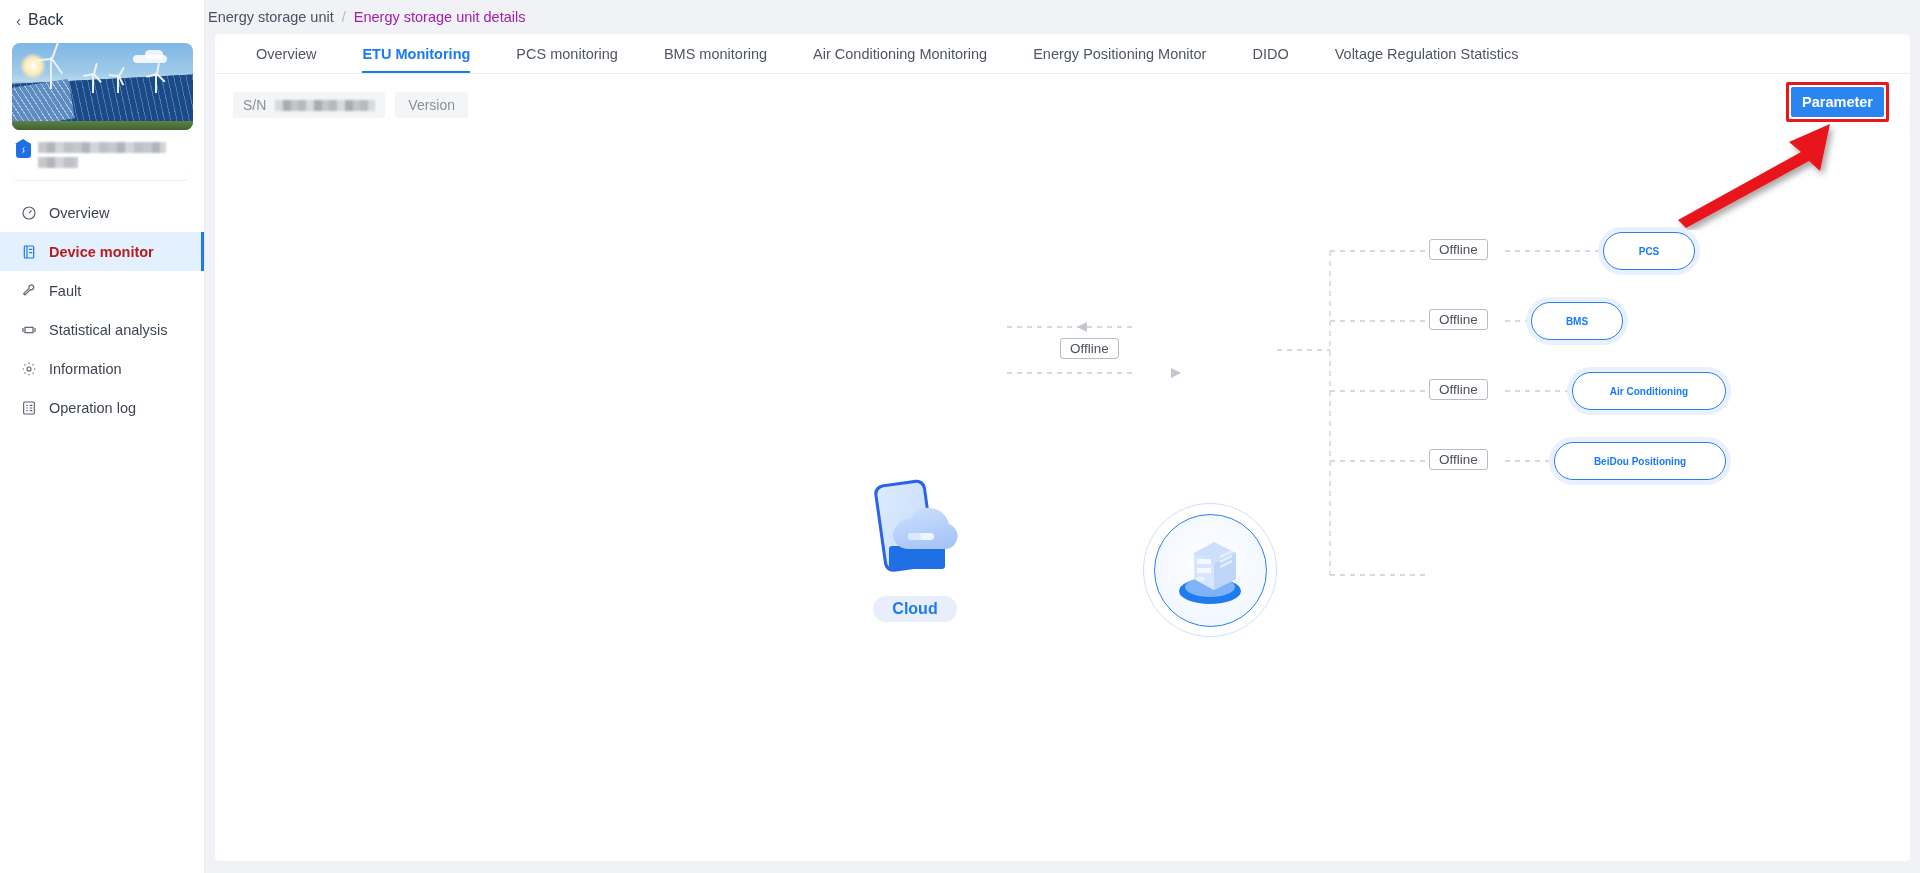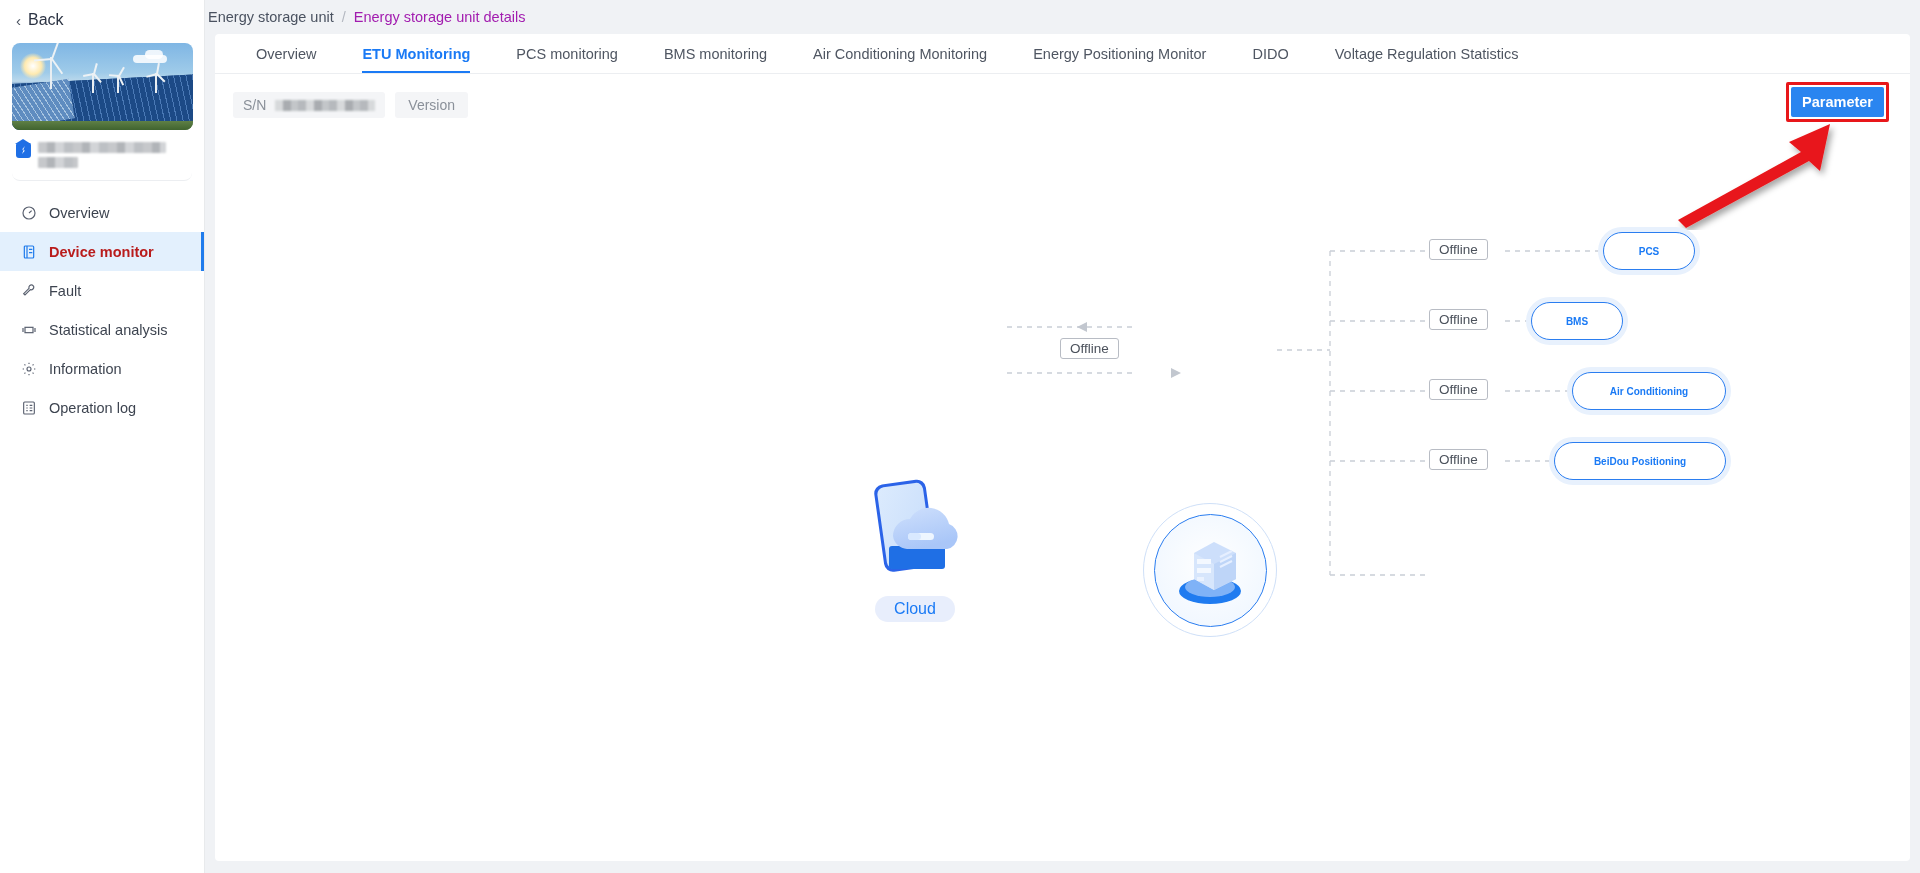--- a/index.html
+++ b/index.html
@@ -149,21 +149,21 @@
   .arrow-svg { position: absolute; right: 60px; top: 46px; pointer-events: none; }
 
   
   .diagram { position: absolute; left: 0; top: 150px; width: 100%; height: 470px; }
   .diagram svg.lines { position: absolute; left: 0; top: 0; }
   .node { position: absolute; }
 
   .cloud-node { left: 620px; top: 250px; width: 160px; text-align: center; }
   .cloud-pill {
     display: inline-block; background: #e8eefc; color: #1a7af5;
-    font-weight: 400; font-size: 16px; border-radius: 13px; padding: 4px 19px; margin-top: 8px; text-align: center;
+    font-weight: 700; font-size: 16px; border-radius: 13px; padding: 4px 19px; margin-top: 8px; text-align: center;
   }
   .center-node {
     left: 928px; top: 279px; width: 134px; height: 134px;
     border-radius: 50%; border: 1px solid #cfe0f8;
     display: flex; align-items: center; justify-content: center;
     background: #fff;
   }
   .center-inner {
     width: 113px; height: 113px; border-radius: 50%;
     border: 1.5px solid #2a7df0;

